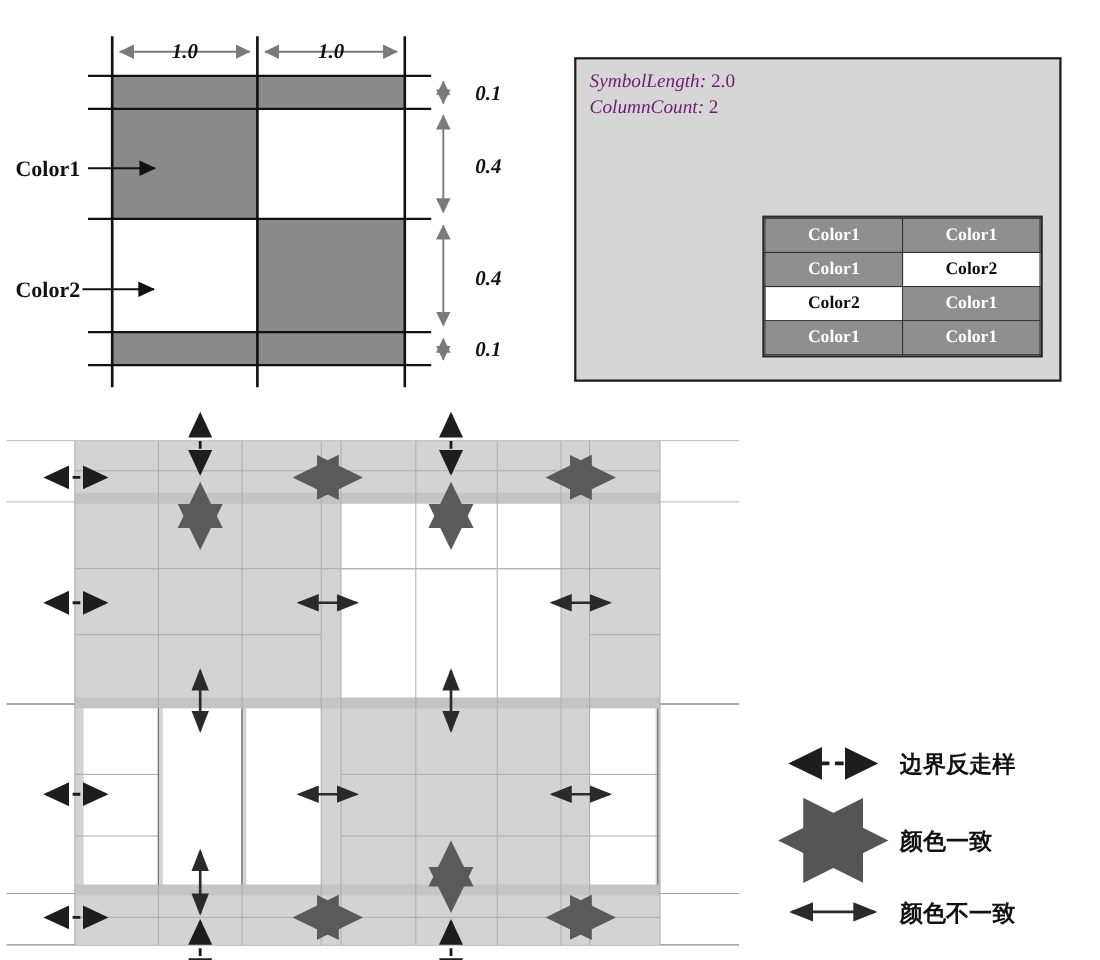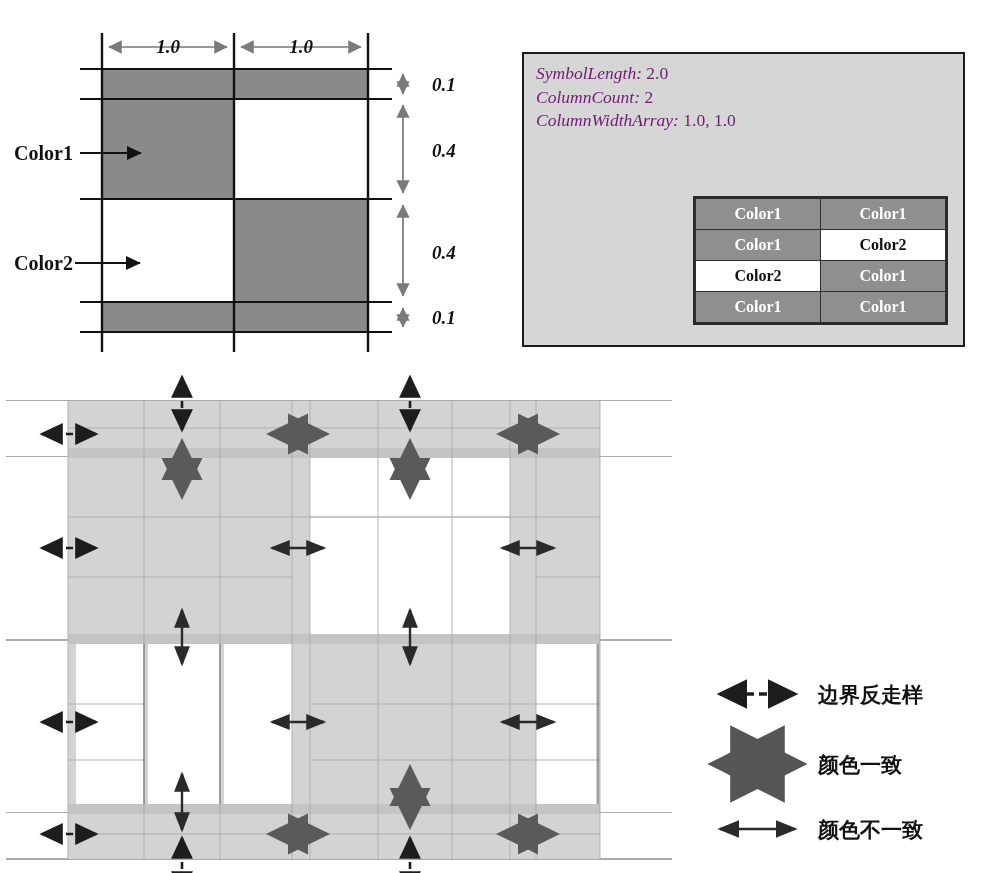--- a/index.html
+++ b/index.html
@@ -120,24 +120,20 @@
 
   <div id="specPanel">
     <div class="lines">
       <div class="spec-line">
         <span class="spec-key">SymbolLength:</span>
         <span class="spec-val">2.0</span>
       </div>
       <div class="spec-line">
         <span class="spec-key">ColumnCount:</span>
         <span class="spec-val">2</span>
-      </div>
-      <div class="spec-line">
-        <span class="spec-key">ColumnWidthArray:</span>
-        <span class="spec-val">1.0, 1.0</span>
       </div>
     </div>
 
     <div id="colorTable">
       <table>
         <tbody>
             <tr>
           <td class="c1">Color1</td>
           <td class="c1">Color1</td>
         </tr>

